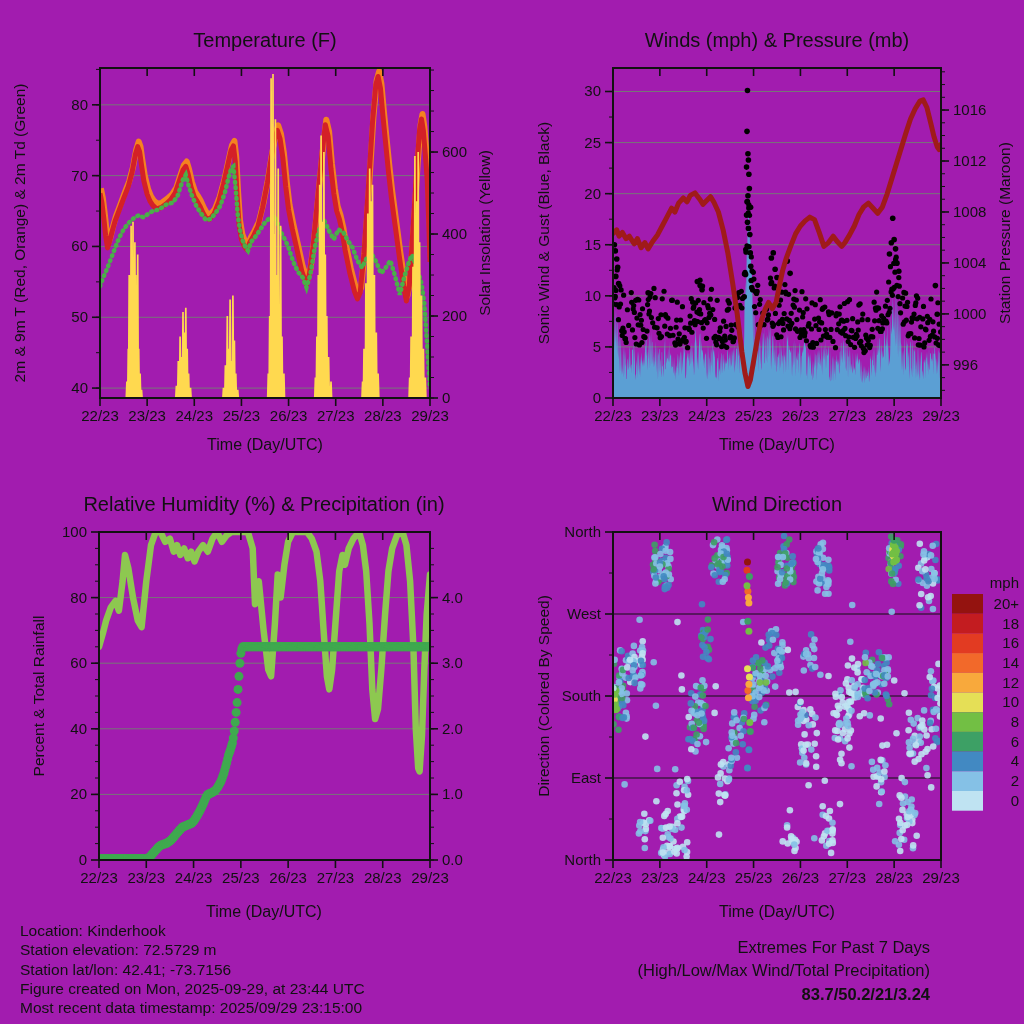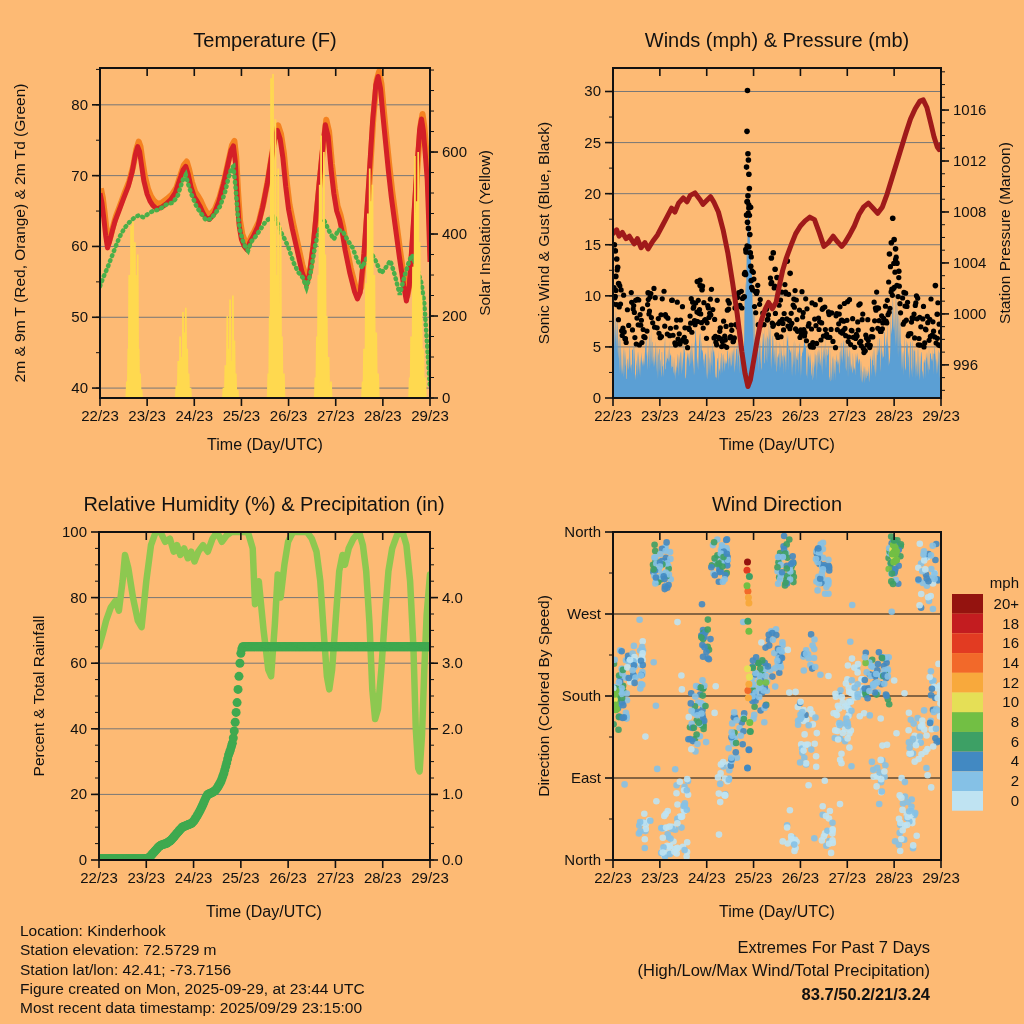--- a/index.html
+++ b/index.html
@@ -1,16 +1,16 @@
 <!DOCTYPE html>
 <html><head>
 <meta charset="utf-8">
 <style>
   html,body{margin:0;padding:0;background:#ffffff;}
-  #fig{width:1024px;height:1024px;position:relative;background:#fdba74;}
+  #fig{width:1024px;height:1024px;position:relative;background:#a21caf;}
   svg{display:block;font-family:"Liberation Sans","DejaVu Sans",sans-serif;}
   text{fill:#111;}
   .title{font-size:20px;}
   .axlab{font-size:16px;}
   .ylab{font-size:15.5px;}
   .tick{font-size:15px;}
   .foot{font-size:15.5px;}
   .ext{font-size:16.5px;}
 </style>
 </head>

